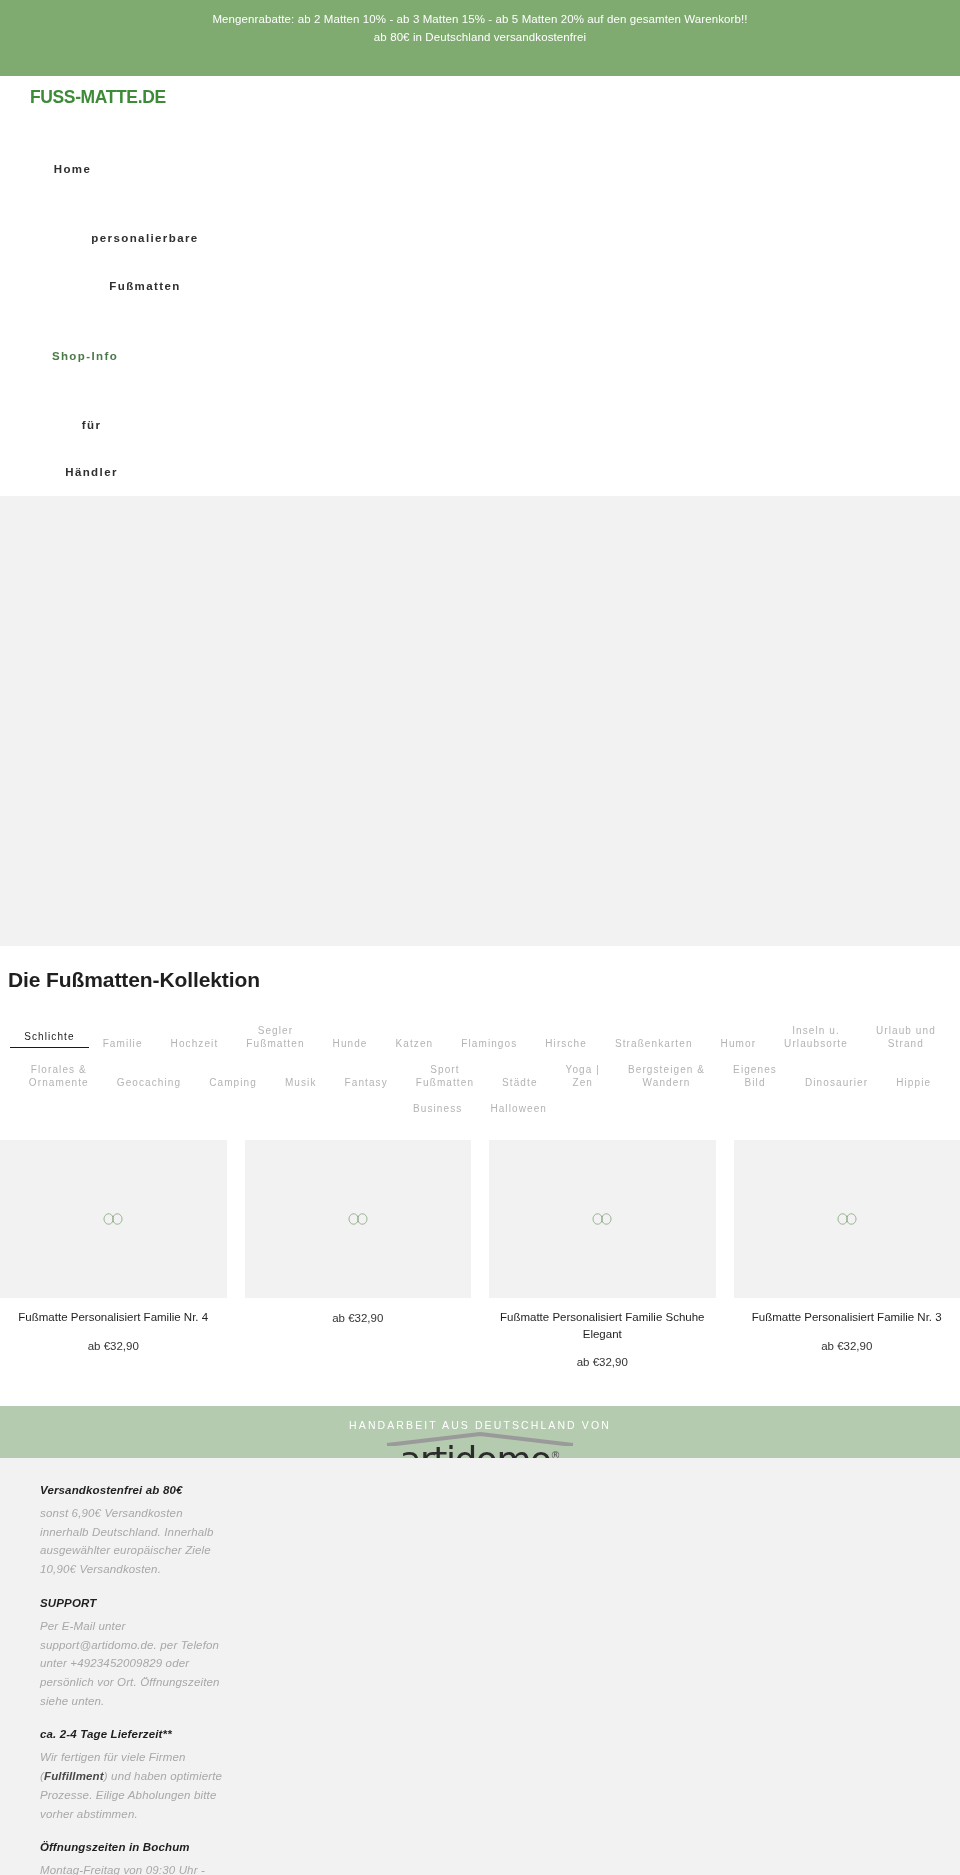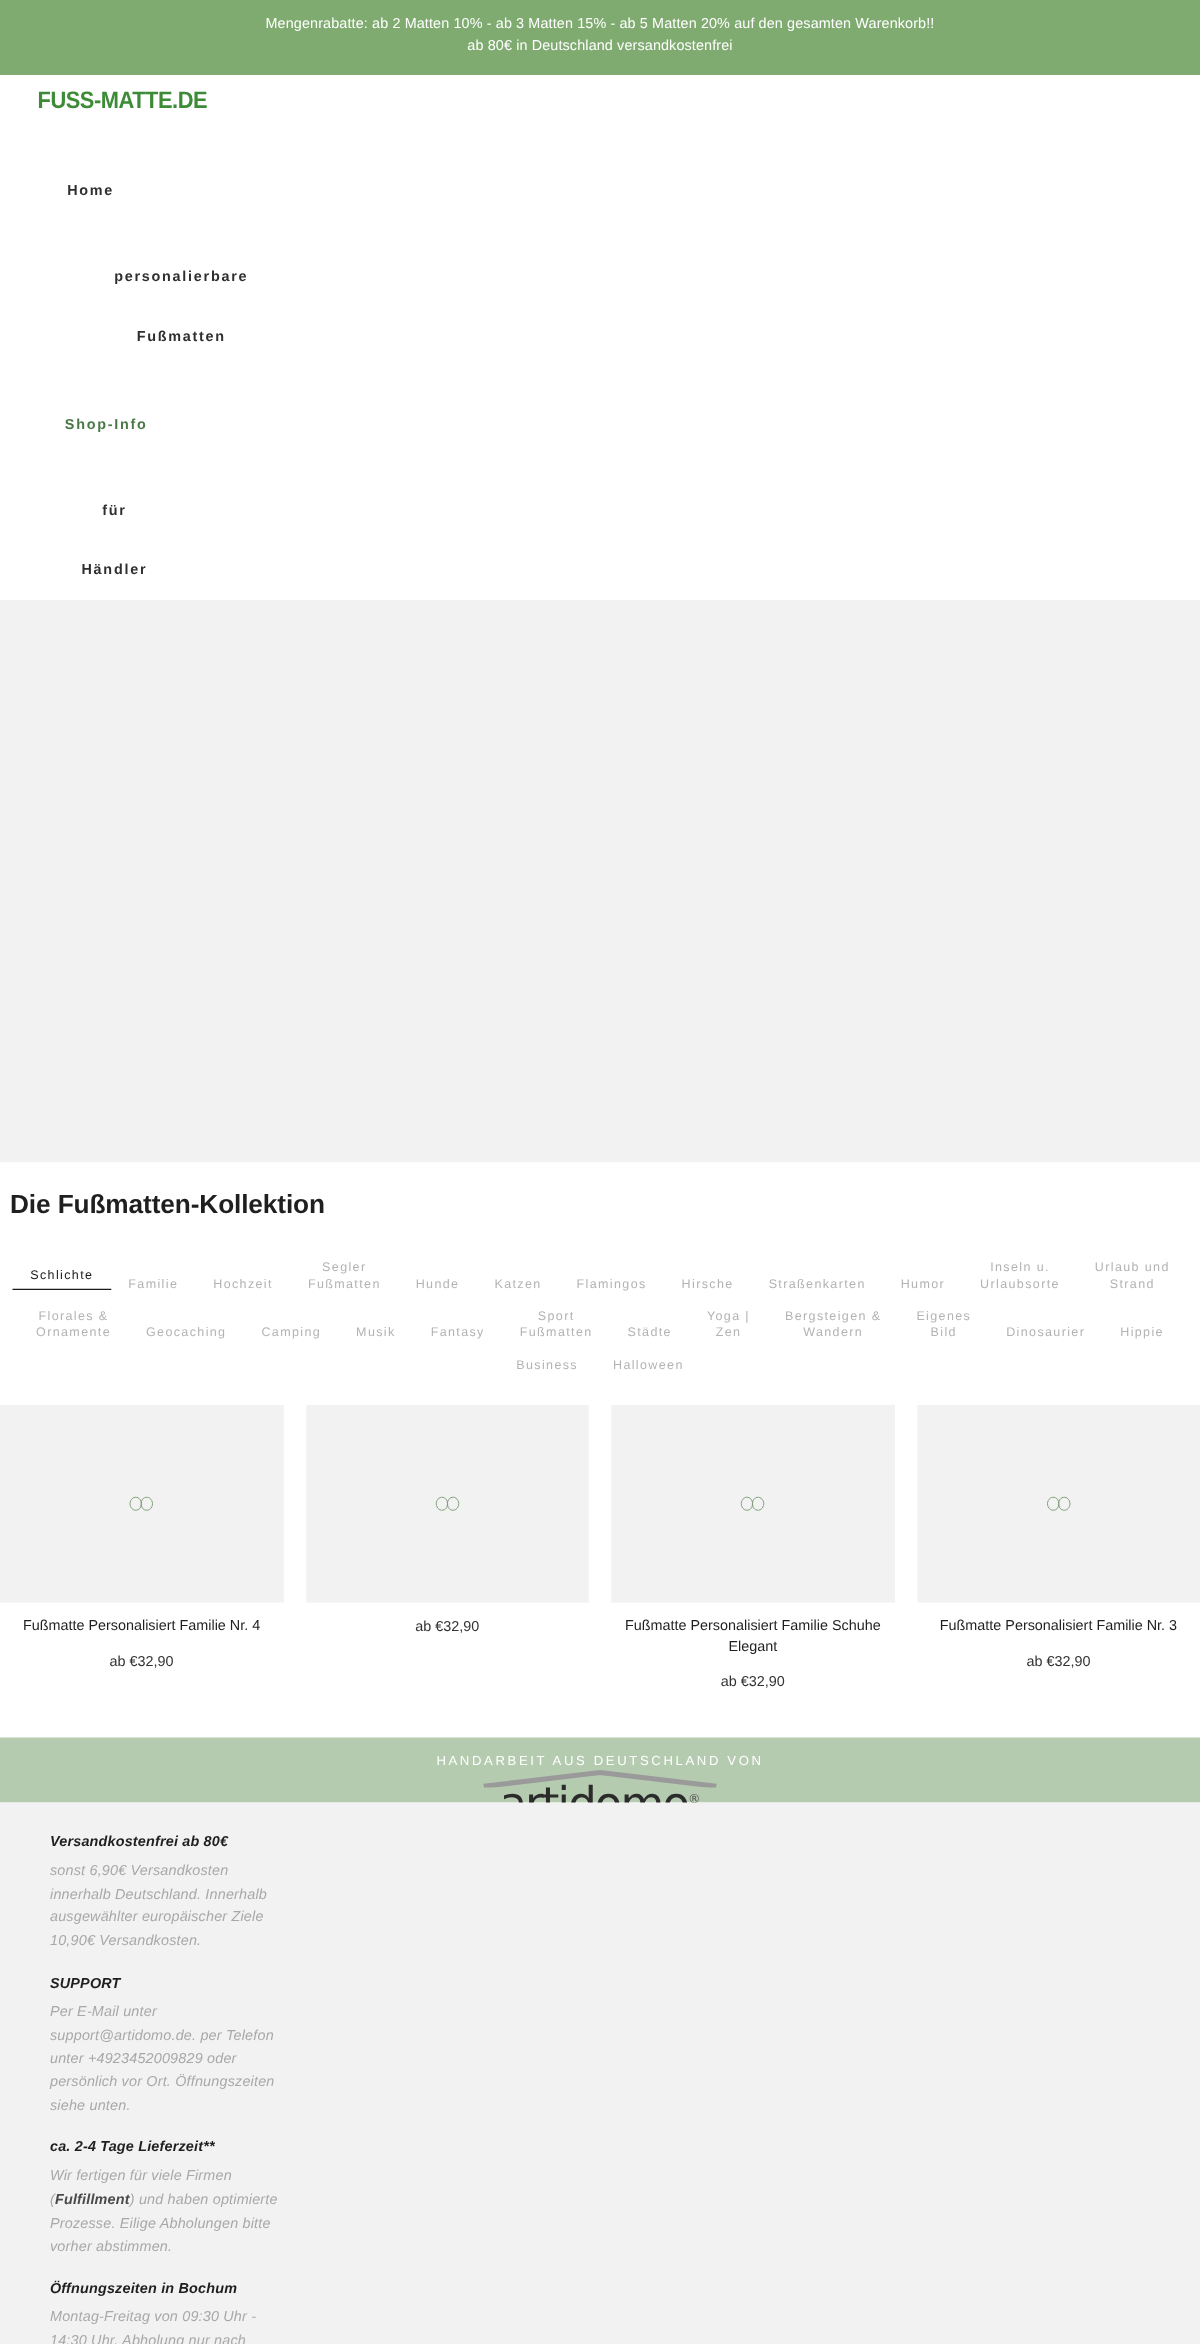--- a/index.html
+++ b/index.html
@@ -9,21 +9,21 @@
     font-family: "Liberation Sans", sans-serif;
     -webkit-font-smoothing: antialiased;
   }
   body { width: 960px; overflow-x: hidden; }
 
   
   .announce {
     background: #7fab70;
     color: #ffffff;
     text-align: center;
-    padding: 11px 10px 13px;
+    padding: 11px 10px 29px;
     font-size: 11.5px;
     line-height: 1.55;
     letter-spacing: 0.1px;
   }
   .announce-line { display: block; }
 
   
   .site-header {
     background: #ffffff;
     padding: 0 0 6px 0;

